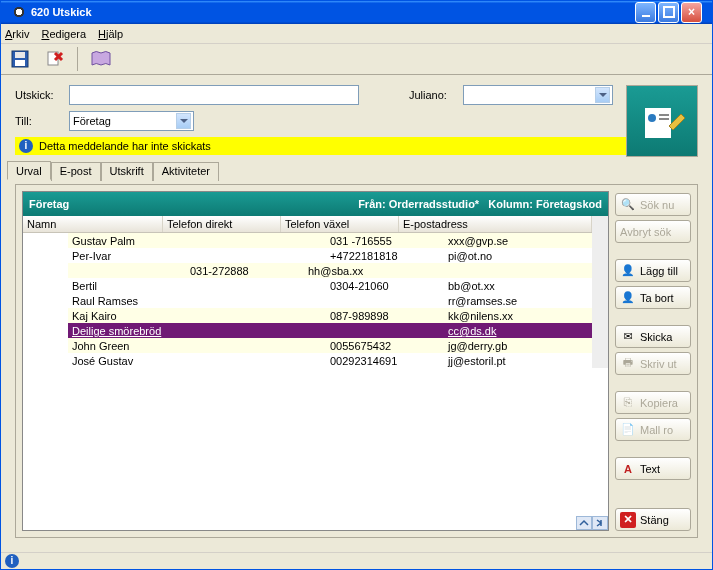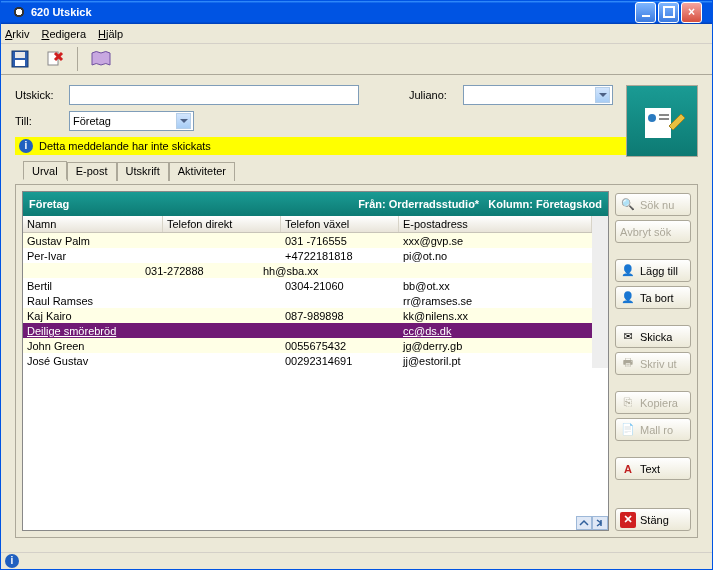--- a/index.html
+++ b/index.html
@@ -24,33 +24,33 @@
 .form-col { display: flex; flex-direction: column; gap: 6px; }
 .form-row { display: flex; align-items: center; gap: 4px; }
 .form-label { width: 50px; }
 .text-input { height: 20px; border: 1px solid #7f9db9; background: white; padding: 0 3px; }
 .combo { height: 20px; border: 1px solid #7f9db9; background: white; display: flex; align-items: center; padding: 0 2px 0 3px; }
 .combo-text { flex: 1; }
 .combo-arrow { width: 15px; height: 16px; background: linear-gradient(to bottom, #d2e5fd, #a8cdf5); border: 1px solid #b5cee8; display: flex; align-items: center; justify-content: center; cursor: pointer; }
 .combo-arrow::after { content: ''; border: 4px solid transparent; border-top: 4px solid #4d6185; margin-top: 3px; }
 .notice { background: #ffff00; height: 18px; display: flex; align-items: center; padding-left: 4px; margin: 2px 8px 0 8px; }
 .notice-icon { width: 14px; height: 14px; border-radius: 50%; background: #2060c0; color: white; font-weight: bold; text-align: center; line-height: 14px; margin-right: 6px; font-size: 10px; }
-.tabs { display: flex; margin: 2px 8px 0 16px; }
+.tabs { display: flex; margin: 2px 8px 0 0; }
 .tab { padding: 2px 8px; border: 1px solid #aca899; border-bottom: none; background: #ece9d8; margin-right: 0px; cursor: pointer; position: relative; top: 1px; }
 .tab.active { background: #ece9d8; z-index: 2; border-bottom: 1px solid #ece9d8; padding-top: 3px; top: 0; }
 .main-area { flex: 1; margin: 0 8px 8px 8px; border: 1px solid #aca899; background: #ece9d8; padding: 6px; display: flex; gap: 6px; }
 .table-wrap { flex: 1; display: flex; flex-direction: column; border: 1px solid #888; background: white; position: relative; }
 .table-header { background: linear-gradient(to bottom, #1a9b94, #0d7a73); color: white; font-weight: bold; font-size: 14px; height: 24px; display: flex; align-items: center; padding: 0 6px; }
 .table-header .left { flex: 1; }
 .table-header .right { font-size: 11px; font-weight: bold; }
 .cols { display: flex; background: linear-gradient(to bottom, #fff, #e8e4d9); border-bottom: 1px solid #c8c4b8; align-items: center; }
 .col { padding: 2px 4px; border-right: 1px solid #d8d4c8; }
 .c1 { width: 140px; } .c2 { width: 118px; } .c3 { width: 118px; } .c4 { flex: 1; }
 .rows { flex: 1; overflow: auto; position: relative; }
-.row { display: flex; height: 15px; align-items: center; }
+.row { display: flex; height: 15px; align-items: center; margin-left: 45px; }
 .row.alt { background: #ffffe6; }
 .row.sel { background: #701a75; color: white; text-decoration: underline; }
 .row .cell { padding: 0 4px; overflow: hidden; white-space: nowrap; }
 .scroll-v { width: 16px; background: #eee; }
 .mini-icons { position: absolute; bottom: 0; right: 0; display: flex; gap: 0; }
 .mini-icon { width: 16px; height: 14px; background: #dfe8f6; border: 1px solid #9db8d8; display:flex; align-items:center; justify-content:center; }
 .side-img { width: 72px; height: 72px; background: linear-gradient(to bottom, #1a9b94, #0d7a73); border: 1px solid #aca899; position: absolute; right: 14px; top: 10px; display:flex; align-items:center; justify-content:center; }
 .btn-panel { width: 76px; display: flex; flex-direction: column; gap: 4px; padding-top: 2px; }
 .btn { height: 23px; border: 1px solid #aca899; background: linear-gradient(to bottom, #fff, #ece9d8); display: flex; align-items: center; padding: 0 4px; gap: 4px; cursor: pointer; border-radius: 3px; }
 .btn.disabled { color: #aca899; }

